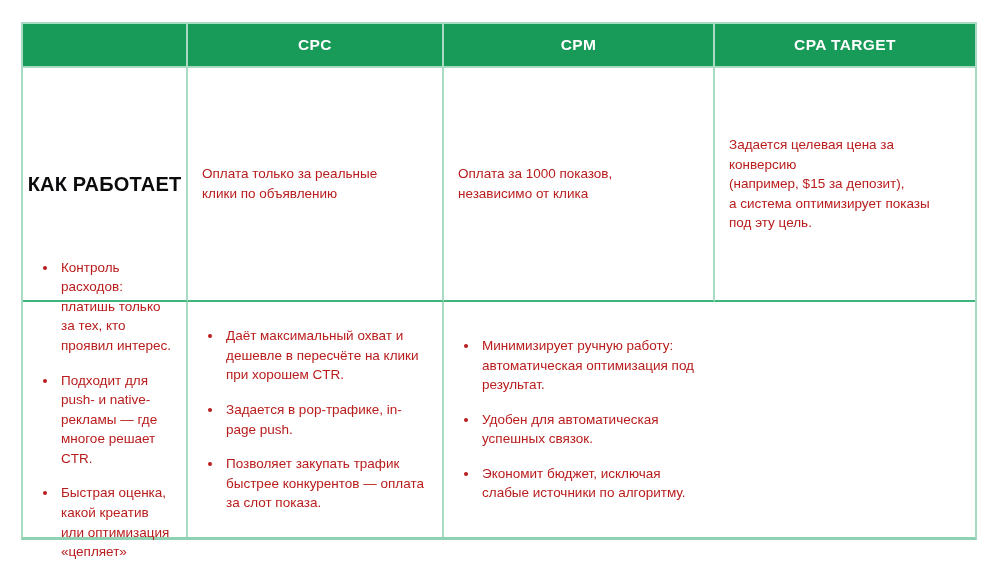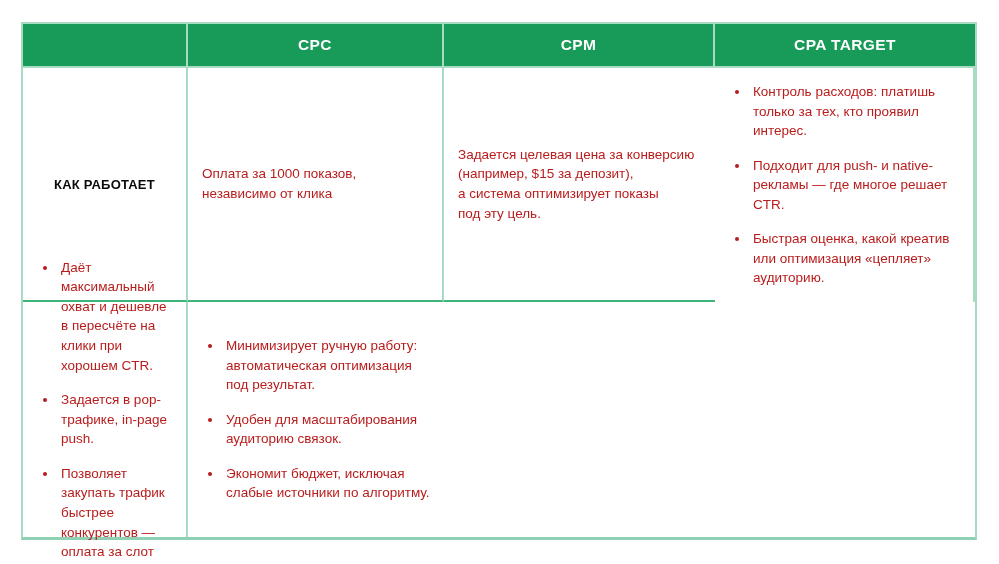--- a/index.html
+++ b/index.html
@@ -44,21 +44,21 @@
     justify-content: center;
     color: #ffffff;
     font-weight: bold;
     font-size: 15.5px;
     letter-spacing: 0.4px;
   }
   .rowlabel {
     justify-content: center;
     text-align: center;
     font-weight: bold;
-    font-size: 13px;
+    font-size: 20px;
     letter-spacing: 0.2px;
     color: #0b0b0d;
   }
   .r1 { border-bottom: 2px solid #3eb57b; }
   .body {
     font-size: 13.5px;
     line-height: 1.45;
     color: #b91c1c;
     padding: 24px 14px;
   }
@@ -80,20 +80,22 @@
 
 <div class="page">
   <div class="tbl">
 
     <div class="cell th"></div>
     <div class="cell th">CPC</div>
     <div class="cell th">CPM</div>
     <div class="cell th last">CPA TARGET</div>
 
     <div class="cell rowlabel r1">КАК РАБОТАЕТ</div>
+    <div class="cell body pre r1">Оплата только за реальные
+клики по объявлению</div>
     <div class="cell body pre r1">Оплата за 1000 показов,
 независимо от клика</div>
     <div class="cell body pre r1 last">Задается целевая цена за конверсию
 (например, $15 за депозит),
 а система оптимизирует показы
 под эту цель.</div>
 
     <div class="cell body">
       <ul class="blist">
         <li>Контроль расходов: платишь только за тех, кто проявил интерес.</li>
@@ -104,19 +106,19 @@
     <div class="cell body">
       <ul class="blist">
         <li>Даёт максимальный охват и дешевле в пересчёте на клики при хорошем CTR.</li>
         <li>Задается в pop-трафике, in-page push.</li>
         <li>Позволяет закупать трафик быстрее конкурентов — оплата за слот показа.</li>
       </ul>
     </div>
     <div class="cell body last">
       <ul class="blist">
         <li>Минимизирует ручную работу: автоматическая оптимизация под результат.</li>
-        <li>Удобен для масштабирования аудиторию связок.</li>
+        <li>Удобен для автоматическая успешных связок.</li>
         <li>Экономит бюджет, исключая слабые источники по алгоритму.</li>
       </ul>
     </div>
 
   </div>
 </div>
 
 </body></html>

